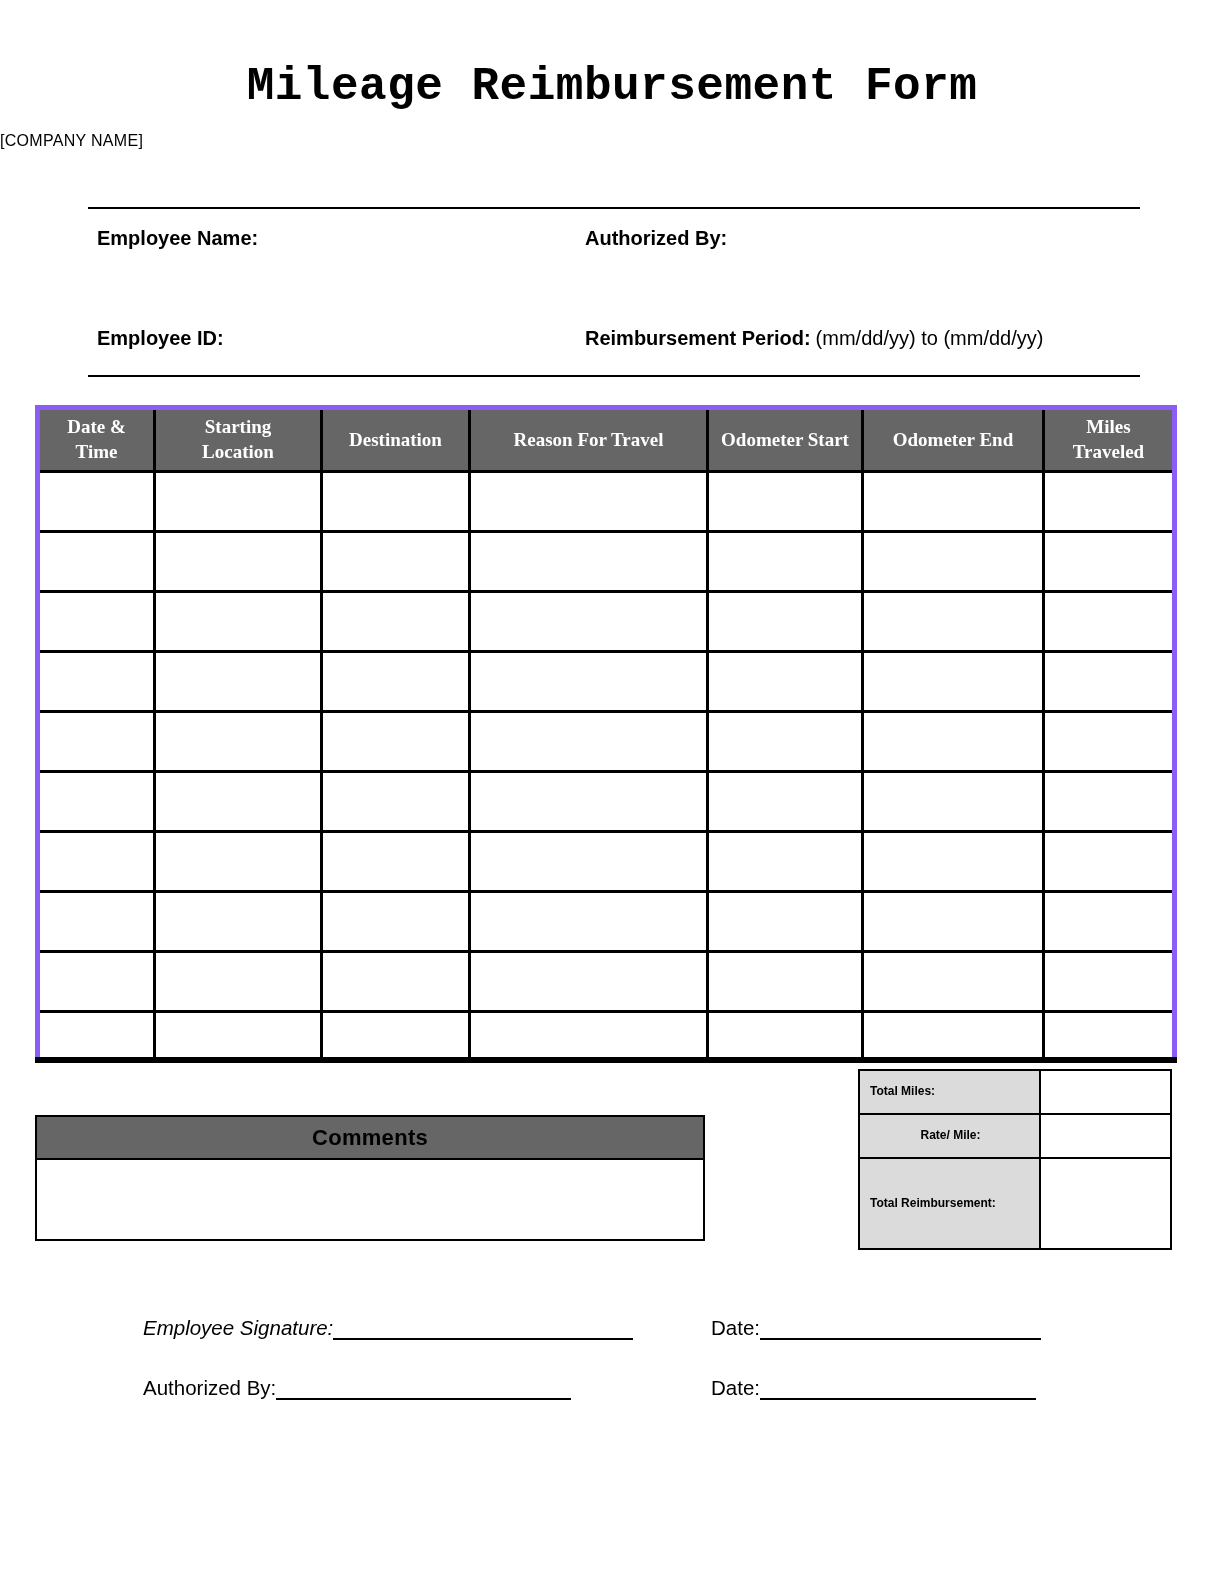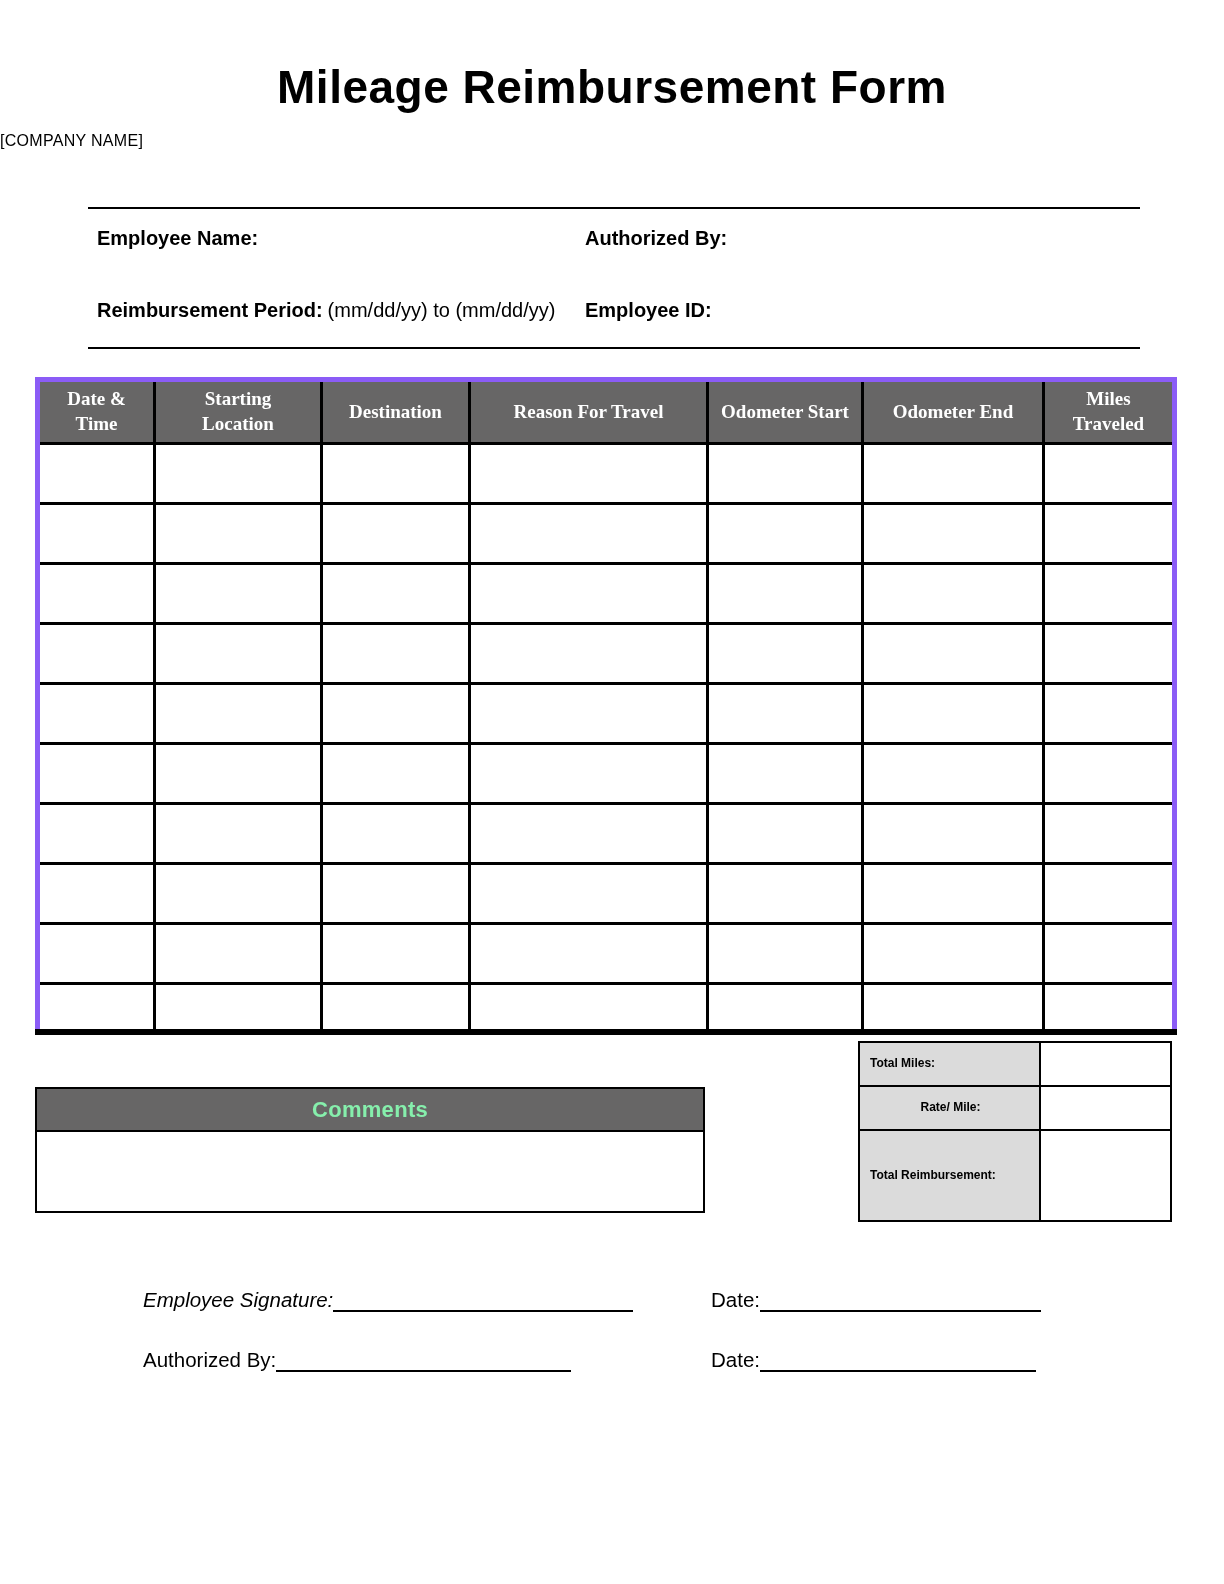--- a/index.html
+++ b/index.html
@@ -15,21 +15,21 @@
     height: 1584px;
     background: var(--page-bg);
     position: relative;
     font-family: "Liberation Sans", sans-serif;
     color: #000;
     overflow: hidden;
   }
 
   
   .title {
-    font-family: Liberation Sans, sans-serif;
+    font-family: Liberation Mono, monospace;
     font-weight: 700;
     font-size: 46px;
     line-height: 1;
     text-align: center;
     margin: 64px 0 0 0;
     letter-spacing: 0.5px;
   }
   .company {
     font-size: 16px;
     margin-top: 22px;
@@ -39,21 +39,21 @@
   
   .info-section {
     margin: 57px 84px 0 88px;
     border-top: 2px solid #000;
     border-bottom: 2px solid #000;
     padding: 17px 0 25px 9px;
   }
   .info-grid {
     display: grid;
     grid-template-columns: 488px 1fr;
-    row-gap: 48px;
+    row-gap: 76px;
     font-size: 20px;
     line-height: 1.2;
   }
   .bold { font-weight: 700; }
   .period-value { margin-left: 5px; }
 
   
   .mileage-table {
     border-collapse: collapse;
     table-layout: fixed;
@@ -97,21 +97,21 @@
     display: flex;
     justify-content: space-between;
     align-items: flex-start;
   }
   .comments-block { width: 670px; margin-top: 52px; }
   .comments-header {
     height: 45px;
     line-height: 41px;
     background: var(--header-bg);
     border: 2px solid #000;
-    color: #86efac;
+    color: #000000;
     font-weight: 700;
     font-size: 22px;
     text-align: center;
     letter-spacing: 0.3px;
   }
   .comments-box {
     height: 81px;
     border: 2px solid #000;
     border-top: none;
     background: #fff;
@@ -158,24 +158,24 @@
 
   <div class="info-section">
     <div class="info-grid">
       <div>
         <span class="bold">Employee Name:</span>
       </div>
       <div>
         <span class="bold">Authorized By:</span>
       </div>
       <div>
+        <span class="bold">Employee ID:</span>
+      </div>
+      <div>
         <span class="bold">Reimbursement Period:</span><span class="period-value">(mm/dd/yy) to (mm/dd/yy)</span>
-      </div>
-      <div>
-        <span class="bold">Employee ID:</span>
       </div>
     </div>
   </div>
 
   <table class="mileage-table">
     <colgroup>
       <col class="c0">
         <col class="c1">
         <col class="c2">
         <col class="c3">

